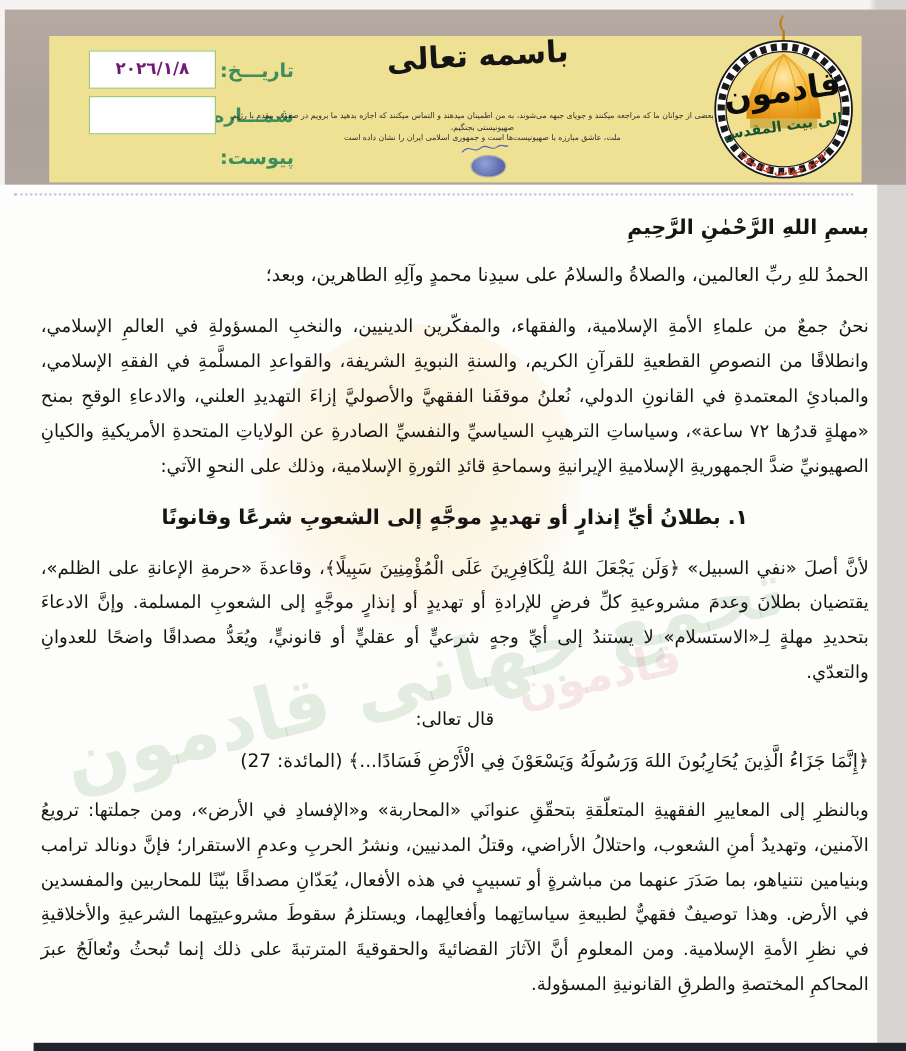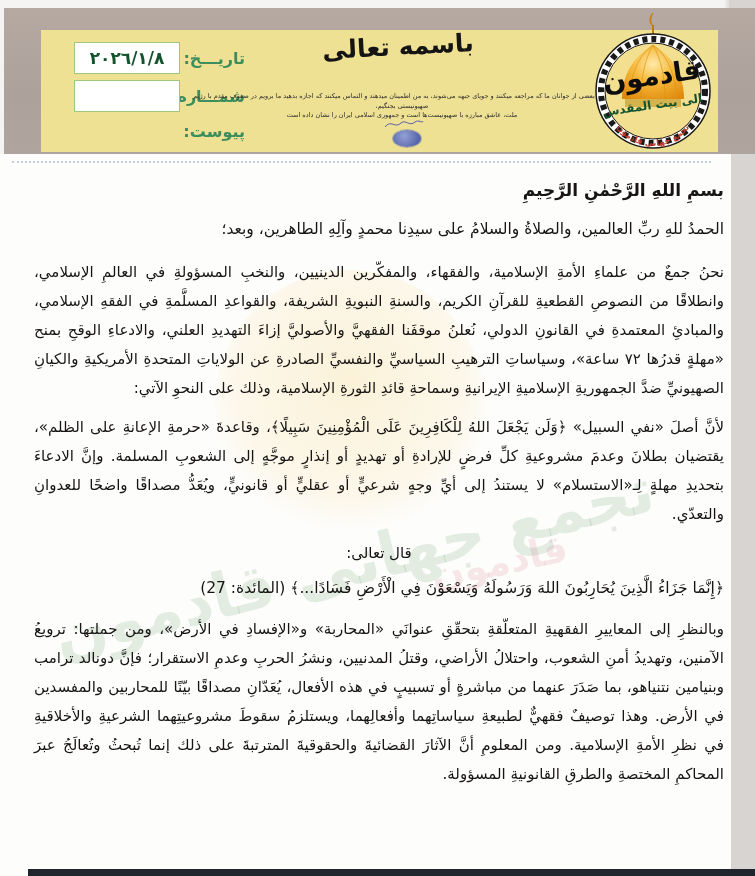--- a/index.html
+++ b/index.html
@@ -16,21 +16,21 @@
   .page-body{position:absolute; left:0; right:24px; top:154px; bottom:0; background:#fdfdfc;}
   .perforation{position:absolute; left:12px; right:44px; top:161px; border-top:2px dotted #c2cede;}
   .bottom-bar{position:absolute; left:28px; right:0; bottom:0; height:7px; background:#20242d;}
 
   
   .band{position:absolute; left:41px; top:30px; width:677px; height:122px; background:#efe194;}
   .fld-row{position:absolute; left:14px; width:190px; display:flex; align-items:center; gap:7px; direction:rtl;}
   .fld-label{font-size:16px; font-weight:bold; color:#3c8e5c; white-space:nowrap; width:58px;}
   .fld-box{width:104px; height:30px; background:#ffffff; border:1px solid #9ec87a;
     display:flex; align-items:center; justify-content:center;}
-  .fld-value{font-size:17px; font-weight:bold; color:#14532d; letter-spacing:1px; direction:rtl;}
+  .fld-value{font-size:14px; font-weight:bold; color:#701a75; letter-spacing:1px; direction:rtl;}
   .besmele{position:absolute; left:262px; top:2px; width:190px; text-align:center;
     font-size:25px; font-weight:bold; color:#141414; transform:rotate(-3deg);}
   .lh-quote{position:absolute; left:146px; top:62px; width:430px; text-align:center;
     font-size:6.5px; line-height:9.5px; color:#2e2e2e;}
   .sig{position:absolute; left:342px; top:86px;}
   .stamp{position:absolute; left:352px; top:100px; width:28px; height:17px; border-radius:50%;
     background:radial-gradient(circle at 40% 35%, #8a9ade, #4a5cae 70%); opacity:.9;
     box-shadow:0 0 0 1px rgba(74,92,174,.4);}
   .logo-wrap{position:absolute; left:548px; top:-19px; width:128px; height:142px;}
 
@@ -128,20 +128,21 @@
 
   <div class="wm wm-dome"></div>
   <div class="wm wm-green">تجمع جهانی قادمون</div>
   <div class="wm wm-pink">قادمون</div>
 
   <div class="doc">
     <div class="bismillah">بسمِ اللهِ الرَّحْمٰنِ الرَّحِيمِ</div>
     <div class="salutation">الحمدُ للهِ ربِّ العالمين، والصلاةُ والسلامُ على سيدِنا محمدٍ وآلِهِ الطاهرين، وبعد؛</div>
     <p class="para">نحنُ جمعٌ من علماءِ الأمةِ الإسلامية، والفقهاء، والمفكّرين الدينيين، والنخبِ المسؤولةِ في العالمِ الإسلامي، وانطلاقًا من النصوصِ القطعيةِ للقرآنِ الكريم، والسنةِ النبويةِ الشريفة، والقواعدِ المسلَّمةِ في الفقهِ الإسلامي، والمبادئِ المعتمدةِ في القانونِ الدولي، نُعلنُ موقفَنا الفقهيَّ والأصوليَّ إزاءَ التهديدِ العلني، والادعاءِ الوقحِ بمنح «مهلةٍ قدرُها ٧٢ ساعة»، وسياساتِ الترهيبِ السياسيِّ والنفسيِّ الصادرةِ عن الولاياتِ المتحدةِ الأمريكيةِ والكيانِ الصهيونيِّ ضدَّ الجمهوريةِ الإسلاميةِ الإيرانيةِ وسماحةِ قائدِ الثورةِ الإسلامية، وذلك على النحوِ الآتي:</p>
 
+    <div class="sec-head">١. بطلانُ أيِّ إنذارٍ أو تهديدٍ موجَّهٍ إلى الشعوبِ شرعًا وقانونًا</div>
     <p class="para">لأنَّ أصلَ «نفي السبيل» ﴿وَلَن يَجْعَلَ اللهُ لِلْكَافِرِينَ عَلَى الْمُؤْمِنِينَ سَبِيلًا﴾، وقاعدةَ «حرمةِ الإعانةِ على الظلم»، يقتضيان بطلانَ وعدمَ مشروعيةِ كلِّ فرضٍ للإرادةِ أو تهديدٍ أو إنذارٍ موجَّهٍ إلى الشعوبِ المسلمة. وإنَّ الادعاءَ بتحديدِ مهلةٍ لِـ«الاستسلام» لا يستندُ إلى أيِّ وجهٍ شرعيٍّ أو عقليٍّ أو قانونيٍّ، ويُعَدُّ مصداقًا واضحًا للعدوانِ والتعدّي.</p>
 
     <div class="lead">قال تعالى:</div>
     <div class="verse">﴿إِنَّمَا جَزَاءُ الَّذِينَ يُحَارِبُونَ اللهَ وَرَسُولَهُ وَيَسْعَوْنَ فِي الْأَرْضِ فَسَادًا...﴾ (المائدة: 27)</div>
     <p class="para">وبالنظرِ إلى المعاييرِ الفقهيةِ المتعلّقةِ بتحقّقِ عنوانَي «المحاربة» و«الإفسادِ في الأرض»، ومن جملتها: ترويعُ الآمنين، وتهديدُ أمنِ الشعوب، واحتلالُ الأراضي، وقتلُ المدنيين، ونشرُ الحربِ وعدمِ الاستقرار؛ فإنَّ دونالد ترامب وبنيامين نتنياهو، بما صَدَرَ عنهما من مباشرةٍ أو تسبيبٍ في هذه الأفعال، يُعَدّانِ مصداقًا بيّنًا للمحاربين والمفسدين في الأرض. وهذا توصيفٌ فقهيٌّ لطبيعةِ سياساتِهما وأفعالِهما، ويستلزمُ سقوطَ مشروعيتِهما الشرعيةِ والأخلاقيةِ في نظرِ الأمةِ الإسلامية. ومن المعلومِ أنَّ الآثارَ القضائيةَ والحقوقيةَ المترتبةَ على ذلك إنما تُبحثُ وتُعالَجُ عبرَ المحاكمِ المختصةِ والطرقِ القانونيةِ المسؤولة.</p>
 
   </div>
 
   <div class="bottom-bar"></div>
 </div>

